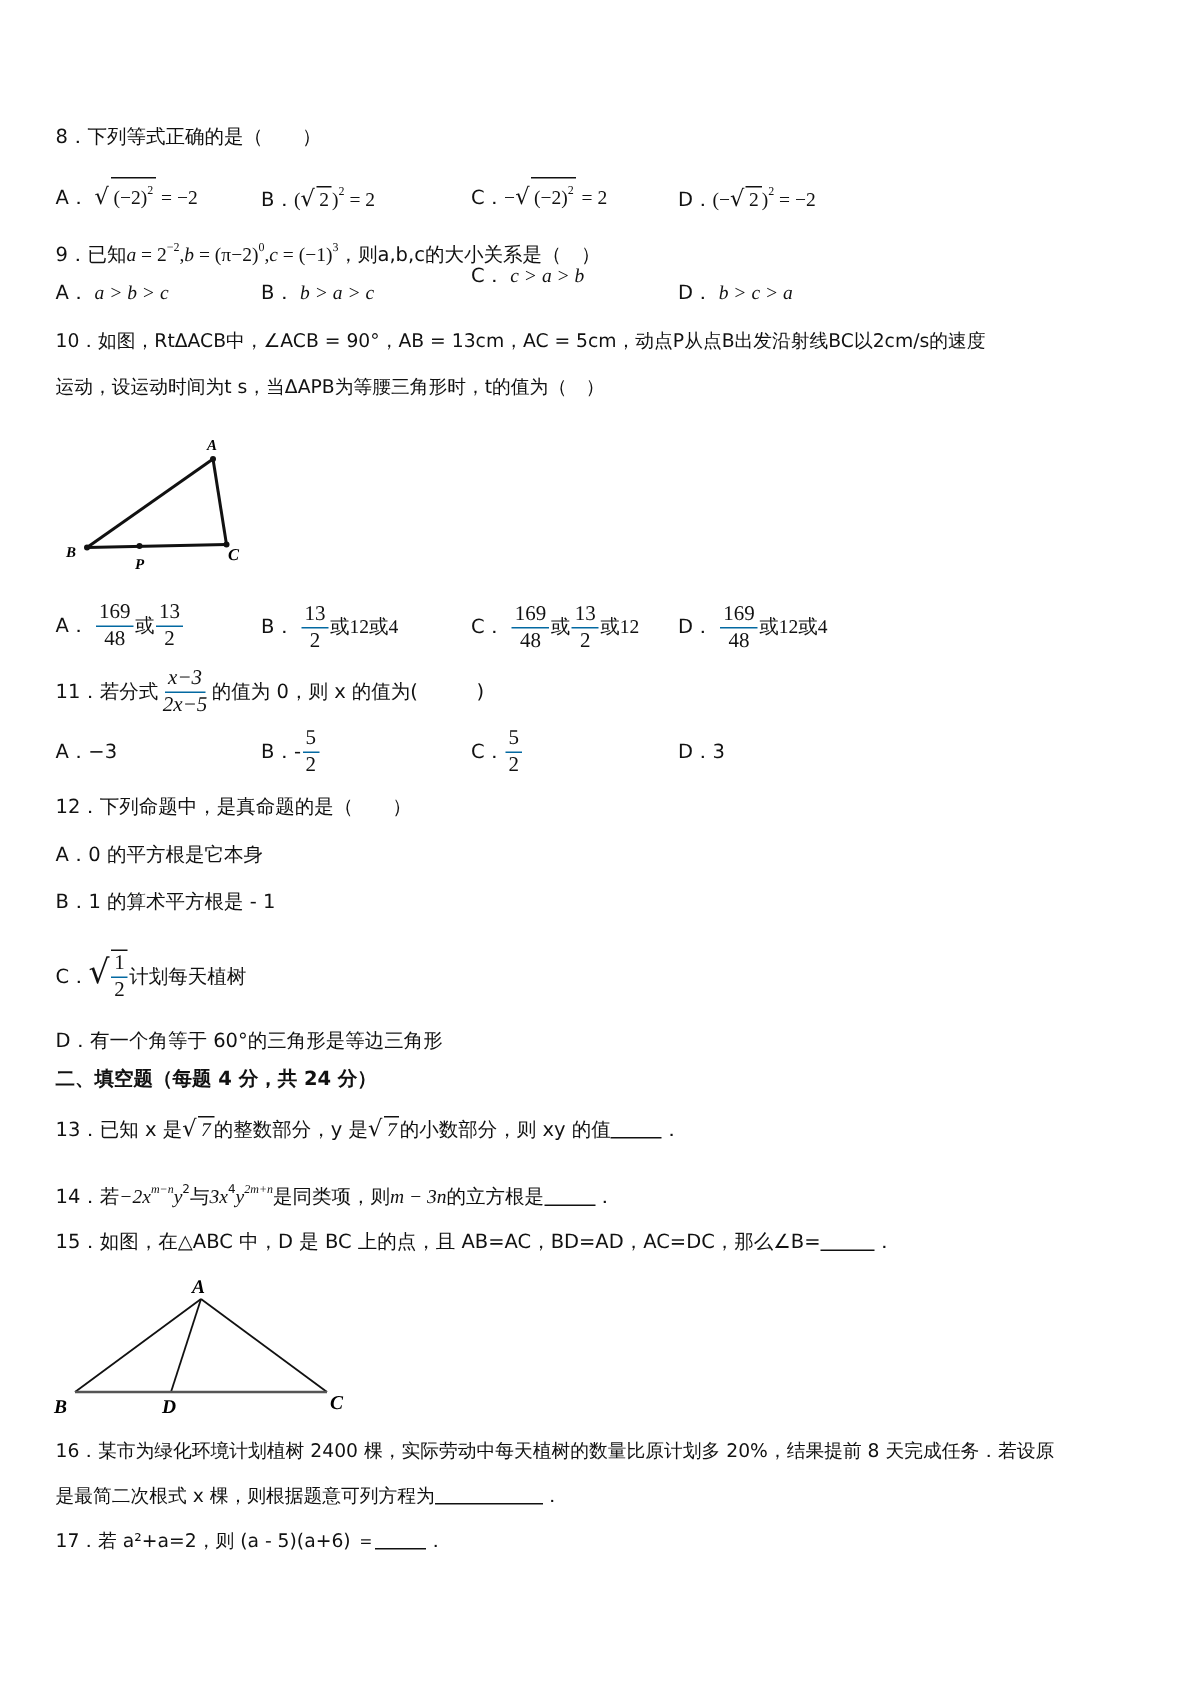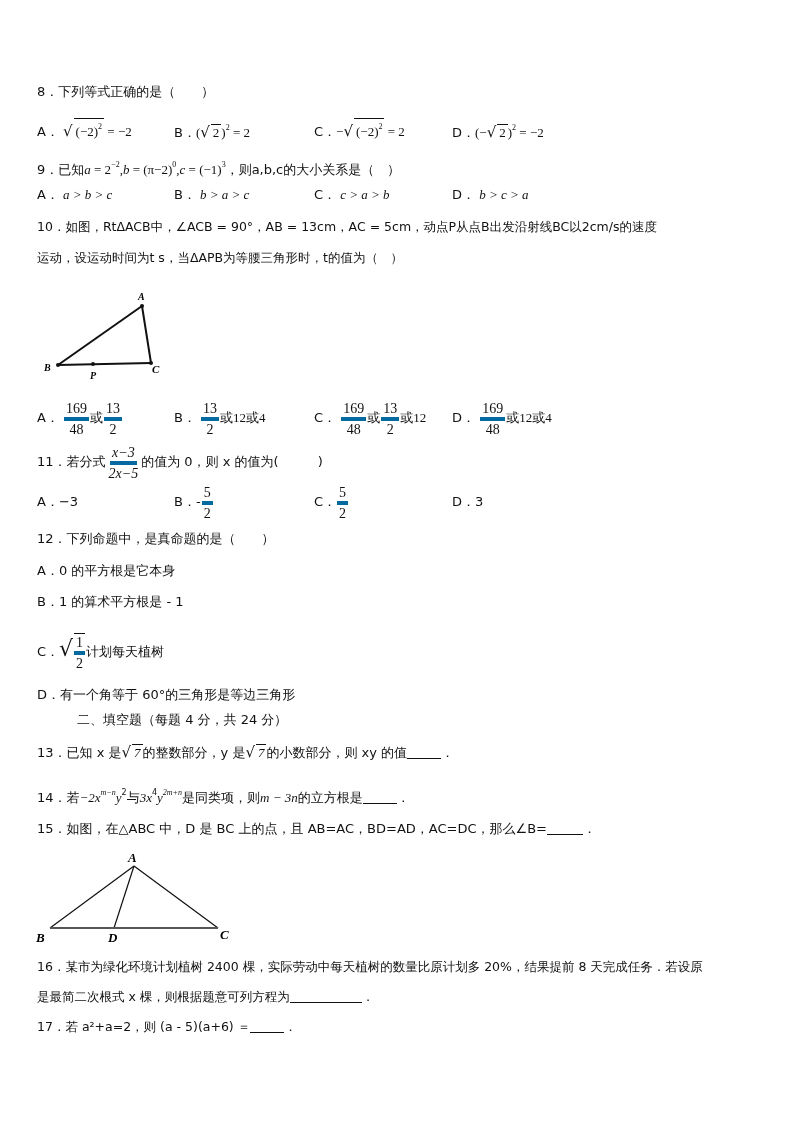--- a/index.html
+++ b/index.html
@@ -3,28 +3,28 @@
 <meta charset="utf-8">
 <style>
   html, body { margin: 0; padding: 0; background: #ffffff; }
   body { width: 794px; height: 1123px; position: relative; overflow: hidden;
          font-family: "DejaVu Sans", "Liberation Sans", sans-serif; font-size: 13px; color: #111; }
   .abs { position: absolute; white-space: nowrap; line-height: 20px; }
   .m { font-family: "Liberation Serif", "DejaVu Serif", serif; font-style: italic; }
   .r { font-family: "Liberation Serif", "DejaVu Serif", serif; }
   .frac { display: inline-flex; flex-direction: column; align-items: center; vertical-align: middle;
           font-family: "Liberation Serif", serif; font-size: 14px; line-height: 17px; margin: 0 1px; }
-  .frac .num { border-bottom: 4px solid #0369a1; padding: 0 2px; }
+  .frac .num { border-bottom: 1px solid #0369a1; padding: 0 2px; }
   .frac .den { padding: 0 2px; }
   .sqrt { display: inline-block; border-top: 1px solid #111; padding: 0 2px; margin-left: 1px;
           font-family: "Liberation Serif", serif; line-height: 16px; }
   .rad { font-family: "DejaVu Sans", sans-serif; font-size: 15px; }
   sup { font-size: 8px; vertical-align: 7px; }
   .blank { display: inline-block; border-bottom: 1px solid #111; height: 14px; vertical-align: -2px; }
-  .bold { font-weight: normal; margin-left: 40px; }
+  .bold { font-weight: bold; }
   svg text { font-family: "Liberation Serif", serif; font-style: italic; font-weight: bold; }
 </style>
 </head>
 <body>
 
 <div class="abs" style="left:37px;top:82px;">8．下列等式正确的是（　　）</div>
 <div class="abs" style="left:37px;top:118px;">
   <span>A．</span>
   <span class="rad">√</span><span class="sqrt">(−2)<sup>2</sup></span><span class="r"> = −2</span>
 </div>
@@ -36,21 +36,21 @@
 </div>
 <div class="abs" style="left:452px;top:118px;">
   <span>D．</span><span class="r">(−</span><span class="rad">√</span><span class="sqrt">2</span><span class="r">)<sup>2</sup> = −2</span>
 </div>
 
 <div class="abs" style="left:37px;top:155px;">
   <span>9．已知</span><span class="m">a</span><span class="r"> = 2<sup>−2</sup>,</span><span class="m">b</span><span class="r"> = (π−2)<sup>0</sup>,</span><span class="m">c</span><span class="r"> = (−1)<sup>3</sup></span><span>，则a,b,c的大小关系是（　）</span>
 </div>
 <div class="abs" style="left:37px;top:185px;"><span>A．</span> <span class="m">a &gt; b &gt; c</span></div>
 <div class="abs" style="left:174px;top:185px;"><span>B．</span> <span class="m">b &gt; a &gt; c</span></div>
-<div class="abs" style="left:314px;top:185px;text-align:center;"><span>C．</span> <span class="m">c &gt; a &gt; b</span></div>
+<div class="abs" style="left:314px;top:174px;text-align:center;"><span>C．</span> <span class="m">c &gt; a &gt; b</span></div>
 <div class="abs" style="left:452px;top:185px;"><span>D．</span> <span class="m">b &gt; c &gt; a</span></div>
 
 <div class="abs" style="left:37px;top:217px;font-size:12.5px;">10．如图，RtΔACB中，∠ACB = 90°，AB = 13cm，AC = 5cm，动点P从点B出发沿射线BC以2cm/s的速度</div>
 <div class="abs" style="left:37px;top:248px;font-size:12.5px;">运动，设运动时间为t s，当ΔAPB为等腰三角形时，t的值为（　）</div>
 
 <svg class="abs" style="left:40px;top:285px;" width="130" height="95">
   <line x1="18" y1="80" x2="102" y2="21" stroke="#111" stroke-width="2"></line>
   <line x1="102" y1="21" x2="111" y2="78" stroke="#111" stroke-width="2"></line>
   <line x1="18" y1="80" x2="111" y2="78" stroke="#111" stroke-width="2"></line>
   <circle cx="18" cy="80" r="2" fill="#111"></circle>

